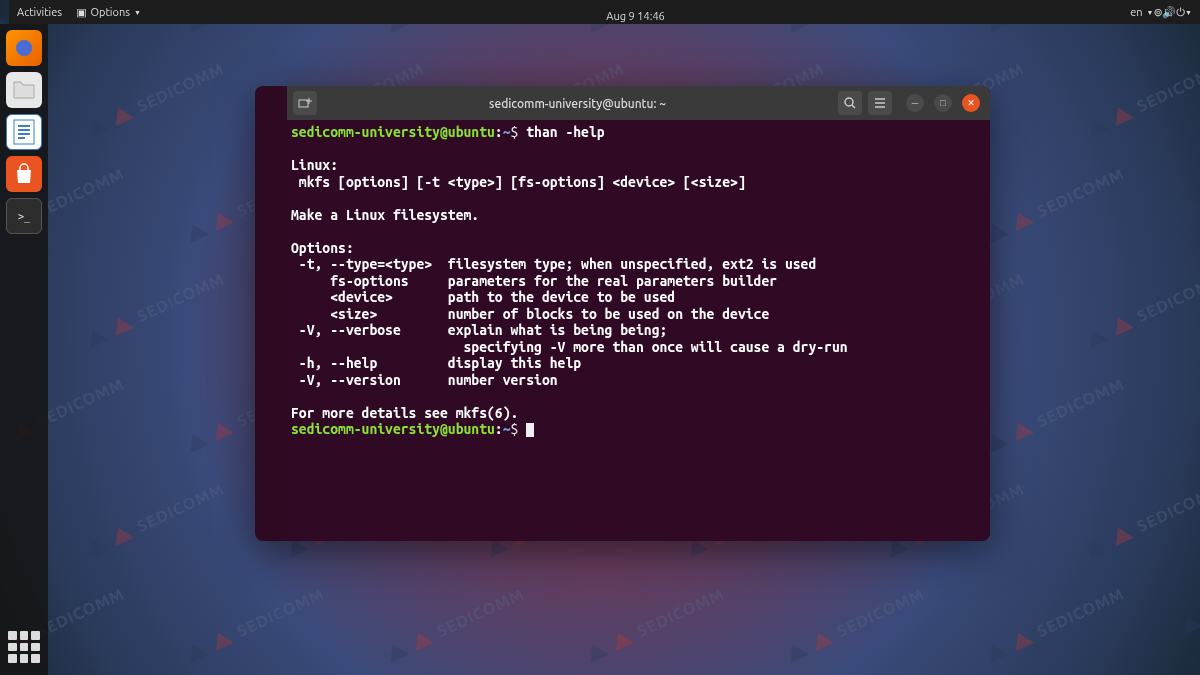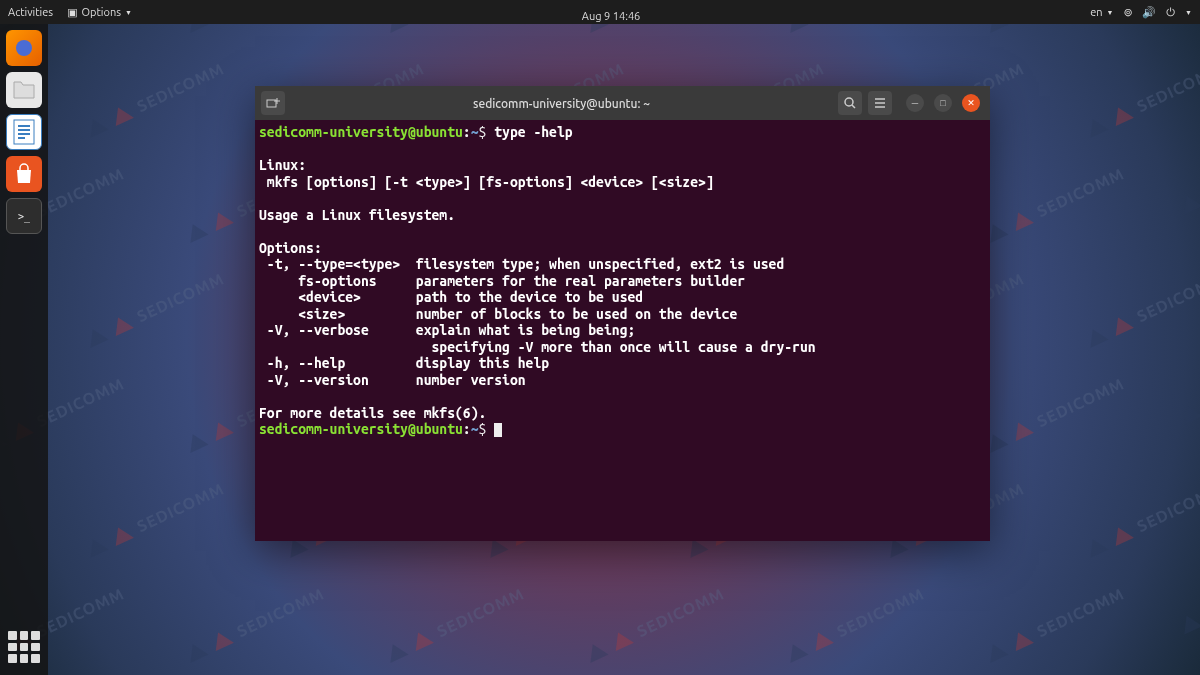--- a/index.html
+++ b/index.html
@@ -39,33 +39,33 @@
       width: 0; height: 0;
       border-left: 10px solid transparent;
       border-right: 10px solid transparent;
       border-bottom: 16px solid #2a3a5a;
     }
     .bg-item .tri.red { border-bottom-color: #b83a3a; }
     .bg-item .txt { font-size: 16px; color: #5a6a8a; letter-spacing: 1px; }
 
     .top-bar {
       position: absolute;
-      top: 0; left: 0; right: 0;
+      top: 0; left: 9px; right: 0;
       height: 24px;
       background: #1d1d1d;
       color: #ddd;
       display: flex;
       align-items: center;
       font-size: 11px;
       padding: 0 8px;
       z-index: 100;
     }
     .top-bar-left { display: flex; gap: 14px; align-items: center; }
     .top-bar-center { flex: 1; text-align: center; margin-top: 8px; }
-    .top-bar-right { display: flex; gap: 10px; align-items: center; }
+    .top-bar-right { display: flex; align-items: center; }
     .top-bar-item { display: flex; align-items: center; gap: 4px; cursor: pointer; }
     .dropdown-arrow { font-size: 7px; }
 
     .dock {
       position: absolute;
       left: 0; top: 24px; bottom: 0;
       width: 48px;
       background: rgba(20, 20, 20, 0.85);
       display: flex;
       flex-direction: column;
@@ -101,26 +101,27 @@
     }
     .dock-apps span { background: #ddd; border-radius: 1px; }
 
     .terminal-window {
       position: absolute;
       left: 255px;
       top: 86px;
       width: 735px;
       height: 455px;
       background: #2e0a22;
-      border-radius: 0;
+      border-radius: 8px;
       box-shadow: 0 10px 40px rgba(0,0,0,0.5);
       overflow: hidden;
       display: flex;
       flex-direction: column;
       z-index: 60;
+      padding-left: 32px;
     }
     .titlebar {
       height: 34px;
       background: #3a3a3a;
       display: flex;
       align-items: center;
       padding: 0 6px;
       gap: 6px;
     }
     .titlebar-btn {
@@ -501,26 +502,26 @@
           <line x1="1" y1="6" x2="11" y2="6" stroke="#ccc" stroke-width="1.5"></line>
           <line x1="1" y1="10" x2="11" y2="10" stroke="#ccc" stroke-width="1.5"></line>
         </svg>
     </div>
     <div class="win-controls">
       <div class="win-btn">─</div>
       <div class="win-btn">□</div>
       <div class="win-btn close">✕</div>
     </div>
   </div>
-  <div class="terminal-body" id="terminal-body"><span class="prompt-user">sedicomm-university@ubuntu</span><span class="prompt-colon">:</span><span class="prompt-path">~</span><span class="prompt-dollar">$ </span><span class="term-cmd">type -help</span>
+  <div class="terminal-body" id="terminal-body"><span class="prompt-user">sedicomm-university@ubuntu</span><span class="prompt-colon">:</span><span class="prompt-path">~</span><span class="prompt-dollar">$ </span><span class="term-cmd">than -help</span>
 <span class="term-out"></span>
 <span class="term-out">Linux:</span>
 <span class="term-out"> mkfs [options] [-t &lt;type&gt;] [fs-options] &lt;device&gt; [&lt;size&gt;]</span>
 <span class="term-out"></span>
-<span class="term-out">Usage a Linux filesystem.</span>
+<span class="term-out">Make a Linux filesystem.</span>
 <span class="term-out"></span>
 <span class="term-out">Options:</span>
 <span class="term-out"> -t, --type=&lt;type&gt;  filesystem type; when unspecified, ext2 is used</span>
 <span class="term-out">     fs-options     parameters for the real parameters builder</span>
 <span class="term-out">     &lt;device&gt;       path to the device to be used</span>
 <span class="term-out">     &lt;size&gt;         number of blocks to be used on the device</span>
 <span class="term-out"> -V, --verbose      explain what is being being;</span>
 <span class="term-out">                      specifying -V more than once will cause a dry-run</span>
 <span class="term-out"> -h, --help         display this help</span>
 <span class="term-out"> -V, --version      number version</span>

